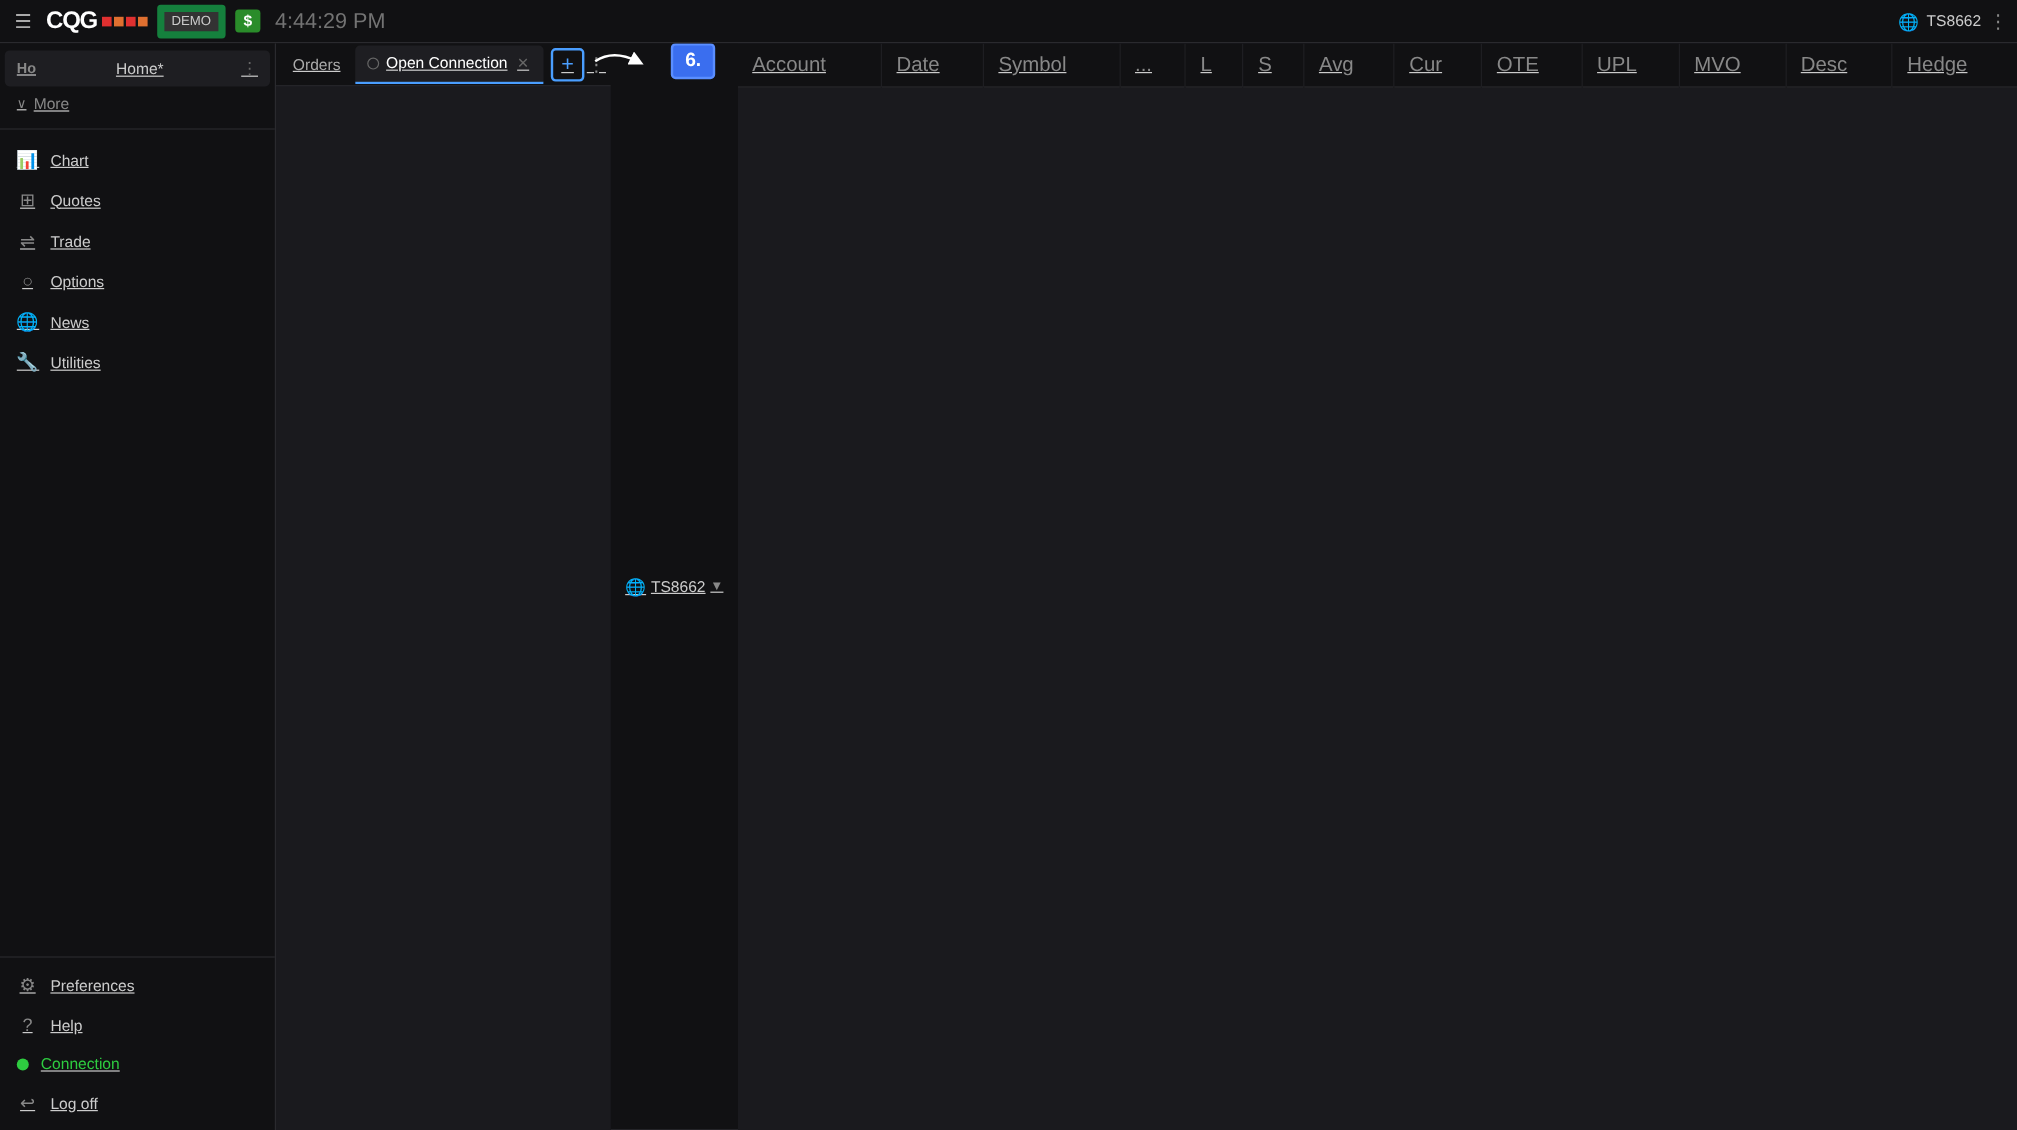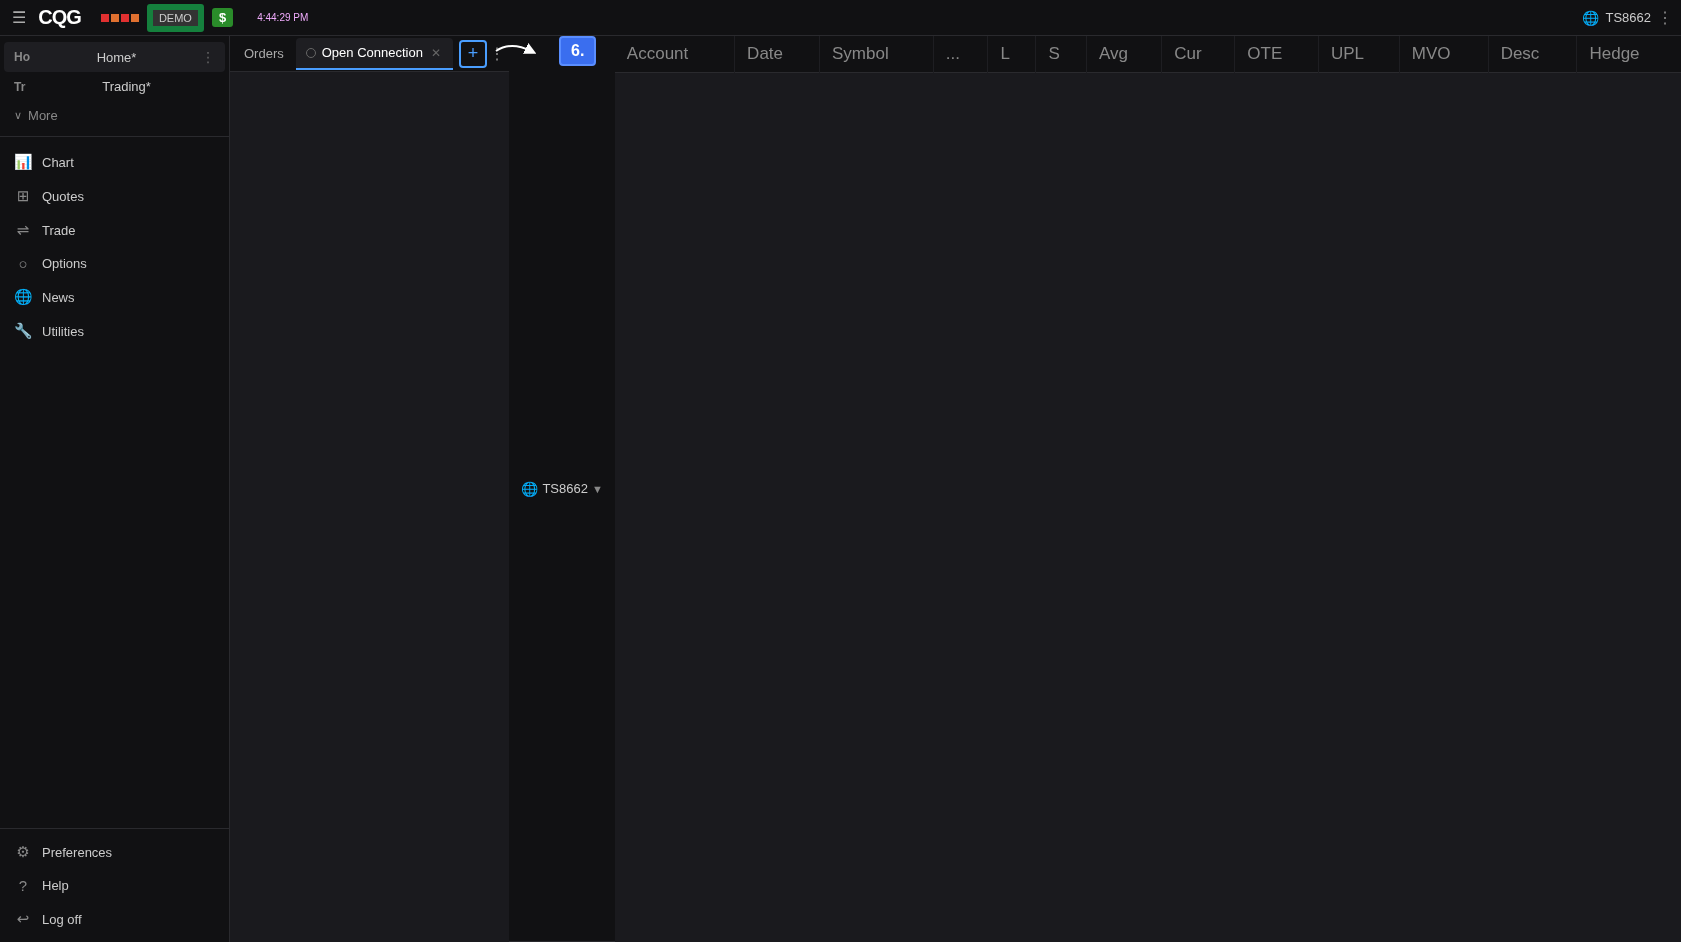--- a/index.html
+++ b/index.html
@@ -32,21 +32,21 @@
     }
     .hamburger-icon {
       color: #aaa;
       font-size: 16px;
       cursor: pointer;
       padding: 4px;
     }
     .logo {
       display: flex;
       align-items: center;
-      gap: 18px;
+      gap: 2px;
     }
     .logo-cqg {
       font-size: 20px;
       font-weight: bold;
       color: white;
       letter-spacing: -1px;
     }
     .logo-squares {
       display: flex;
       gap: 2px;
@@ -69,42 +69,43 @@
     }
     .dollar-badge {
       background: #2a8c2a;
       color: white;
       font-size: 13px;
       font-weight: bold;
       padding: 2px 7px;
       border-radius: 3px;
     }
     .clock {
-      color: #f0abfc;
-      font-size: 10px;
-      margin-left: 16px;
+      color: #737373;
+      font-size: 18px;
+      margin-left: 4px;
     }
     .top-bar-right {
       margin-left: auto;
       display: flex;
       align-items: center;
       gap: 6px;
     }
     .account-label {
       color: #ccc;
       font-size: 13px;
     }
     .globe-icon-small { color: #888; font-size: 14px; }
     .dots-icon { color: #888; font-size: 16px; cursor: pointer; }
 
     
     .main-layout {
       display: flex;
       flex: 1;
       overflow: hidden;
+      text-decoration: underline;
     }
 
     
     .sidebar {
       width: 230px;
       background: #111113;
       border-right: 1px solid #2a2a2e;
       display: flex;
       flex-direction: column;
       flex-shrink: 0;
@@ -335,24 +336,20 @@
 
   <div class="sidebar">
     <div class="sidebar-tabs">
 
       <div class="sidebar-tab active">
         <span class="sidebar-tab-abbr">Ho</span>
         <span class="sidebar-tab-label">Home*</span>
         <span class="sidebar-tab-dots">⋮</span>
       </div>
 
-      <div class="sidebar-tab">
-        <span class="sidebar-tab-abbr">Tr</span>
-        <span class="sidebar-tab-label">Trading*</span>
-      </div>
 
 
       <div class="sidebar-more">
         <span class="sidebar-more-chevron">∨</span>
         <span>More</span>
       </div>
     </div>
 
     <div class="sidebar-nav">
       <div class="sidebar-nav-item">
@@ -382,20 +379,24 @@
     </div>
 
     <div class="sidebar-bottom">
       <div class="sidebar-bottom-item">
         <span class="nav-icon">⚙</span>
         <span>Preferences</span>
       </div>
       <div class="sidebar-bottom-item">
         <span class="nav-icon">?</span>
         <span>Help</span>
+      </div>
+      <div class="sidebar-bottom-item">
+        <span class="connection-dot"></span>
+        <span class="connection-label">Connection</span>
       </div>
       <div class="sidebar-bottom-item">
         <span class="nav-icon">↩</span>
         <span>Log off</span>
       </div>
     </div>
   </div>
 
   <div class="content-area">
 

